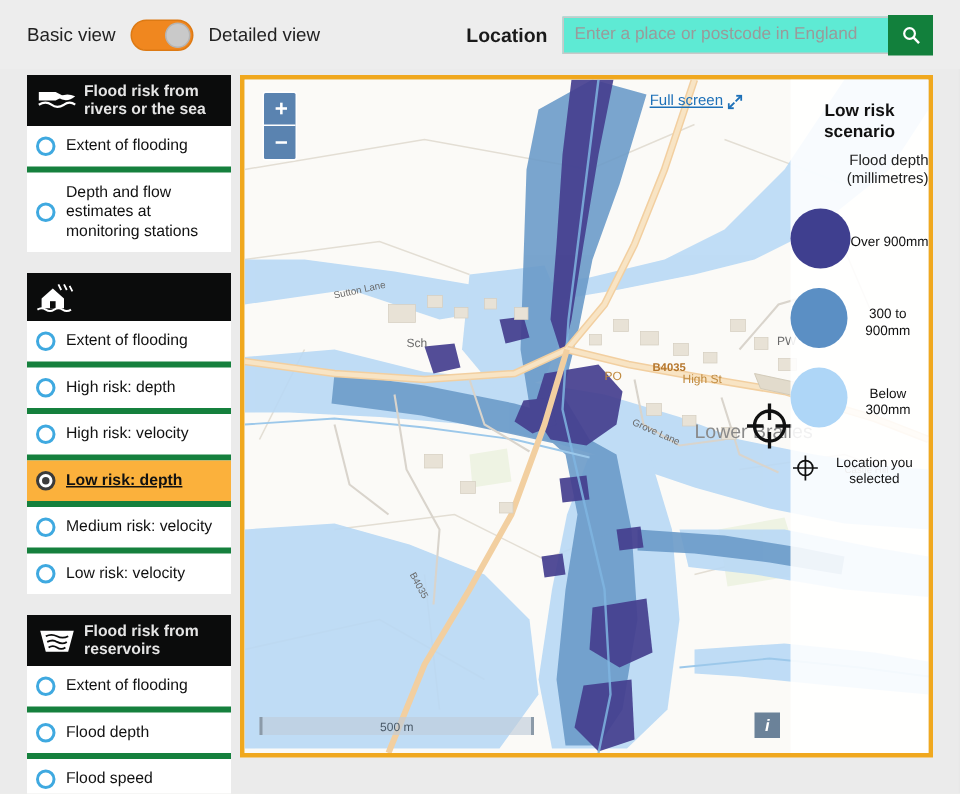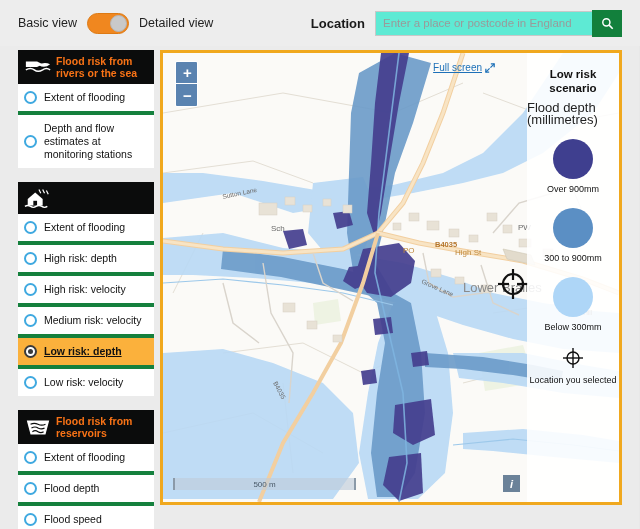--- a/index.html
+++ b/index.html
@@ -42,21 +42,21 @@
   .search-btn {
     width: 30px; height: 27px; background: #12803c; border: none;
     display: flex; align-items: center; justify-content: center; cursor: pointer;
     margin-left: -1px;
   }
 
   
   .sidebar { position: absolute; left: 18px; top: 50px; width: 136px; }
   .panel { margin-bottom: 14px; }
   .panel-header {
-    background: #0b0c0c; color: #f97316; display: flex; align-items: center;
+    background: #0b0c0c; color: #e5e5e5; display: flex; align-items: center;
     padding: 5px 6px; min-height: 29px;
   }
   .panel-header .hicon { flex: 0 0 28px; height: 22px; margin-right: 4px; }
   .panel-header .htext { font-size: 10.5px; line-height: 12px; font-weight: bold; }
   .options { background: #fff; }
   .option {
     display: flex; align-items: center; padding: 7px 6px;
     border-bottom: 4px solid #15803d; cursor: pointer; min-height: 26px;
   }
   .option:last-child { border-bottom: none; }
@@ -98,22 +98,22 @@
     font-size: 10px; color: #1d70b8; text-decoration: underline; cursor: pointer;
     display: flex; align-items: center; gap: 3px; padding-left: 44px;
   }
 
   .legend {
     position: absolute; right: 0; top: 0; width: 92px; height: 100%;
     background: rgba(255,255,255,0.88); z-index: 5;
     display: flex; flex-direction: column; align-items: center; padding-top: 14px;
   }
   .legend-title { font-size: 11.5px; font-weight: bold; color: #111; text-align: center; line-height: 14px; }
-  .legend-sub { font-size: 13px; color: #222; text-align: left; line-height: 12px; margin-top: 7px; }
-  .legend-item { margin-top: 13px; display: flex; flex-direction: column; align-items: center; justify-content: flex-end; }
+  .legend-sub { font-size: 10px; color: #222; text-align: right; line-height: 12px; margin-top: 7px; }
+  .legend-item { margin-top: 13px; display: flex; flex-direction: row; align-items: center; justify-content: flex-end; }
   .swatch { width: 40px; height: 40px; border-radius: 50%; }
   .swatch-label { font-size: 9px; color: #111; margin-top: 5px; text-align: center; line-height: 11px; }
   .cross-label { font-size: 9px; color: #111; margin-top: 5px; text-align: center; line-height: 11px; }
 
   .scalebar {
     position: absolute; left: 10px; bottom: 12px; z-index: 6;
     background: rgba(190,205,218,0.65); height: 12px; width: 183px;
     border-left: 2px solid #8b9aa8; border-right: 2px solid #8b9aa8;
     display: flex; align-items: center; justify-content: center;
   }
@@ -190,27 +190,27 @@
           <span class="opt-label">Extent of flooding</span>
         </div>
         <div class="option">
           <span class="radio"></span>
           <span class="opt-label">High risk: depth</span>
         </div>
         <div class="option">
           <span class="radio"></span>
           <span class="opt-label">High risk: velocity</span>
         </div>
+        <div class="option selected">
+          <span class="radio"></span>
+          <span class="opt-label">Low risk: depth</span>
+        </div>
         <div class="option">
           <span class="radio"></span>
           <span class="opt-label">Medium risk: velocity</span>
-        </div>
-        <div class="option selected">
-          <span class="radio"></span>
-          <span class="opt-label">Low risk: depth</span>
         </div>
         <div class="option">
           <span class="radio"></span>
           <span class="opt-label">Low risk: velocity</span>
         </div>
       </div>
     </div>
 
     <div class="panel">
       <div class="panel-header">

